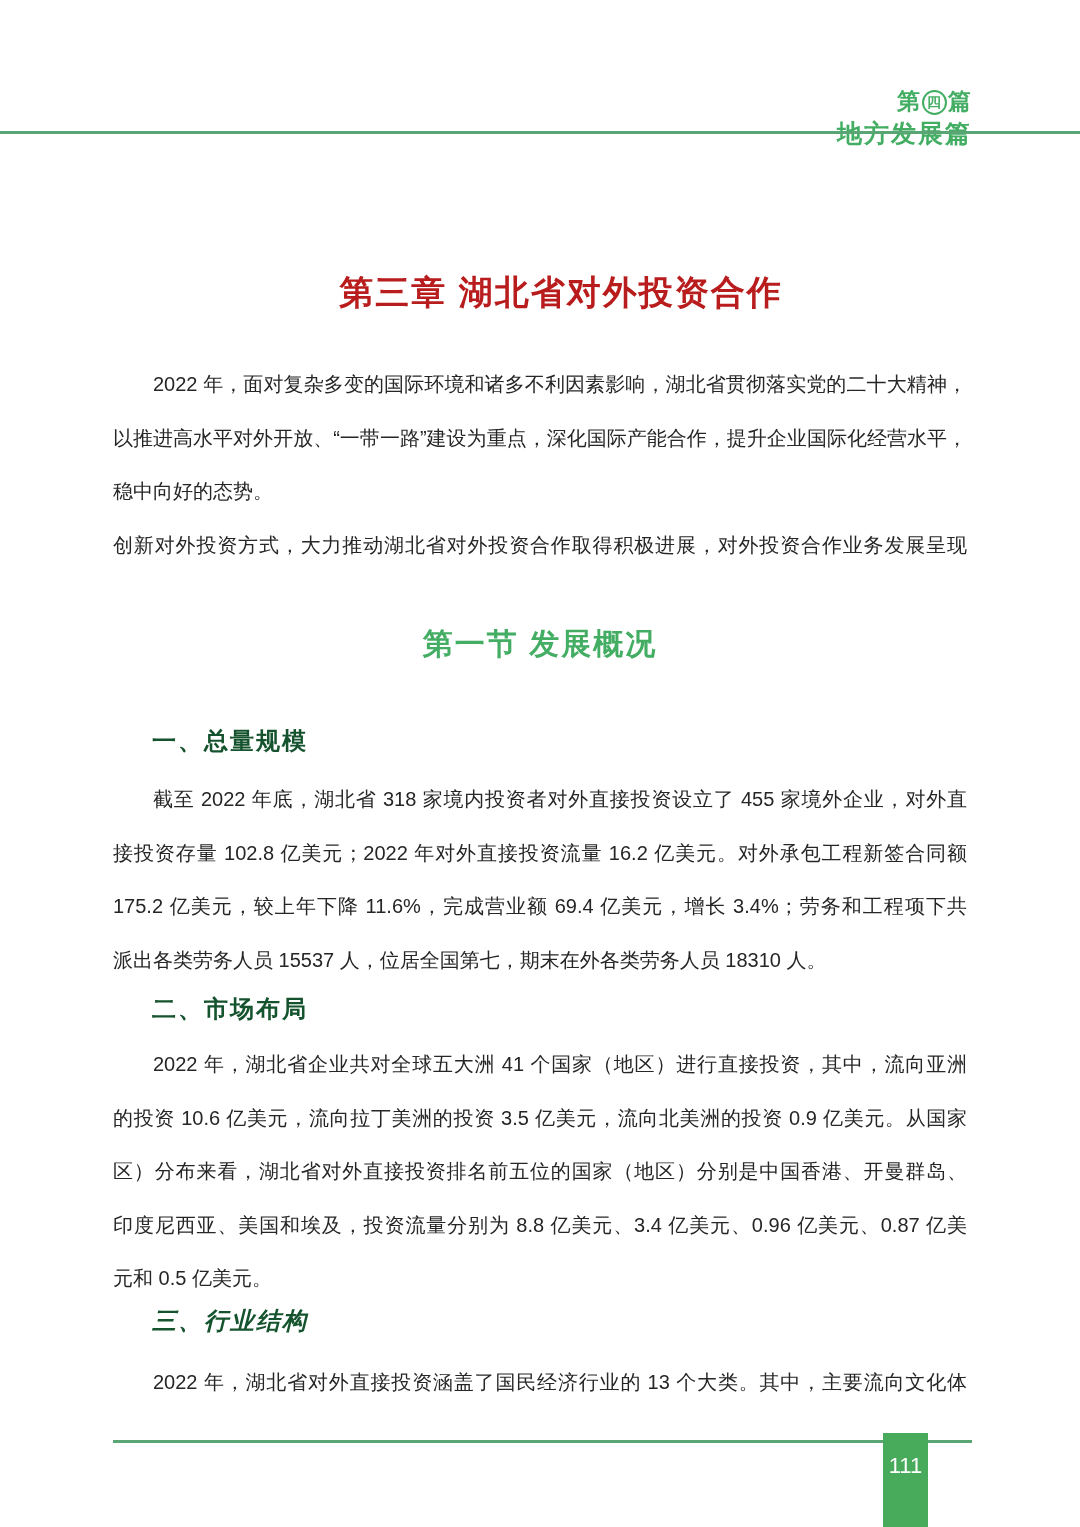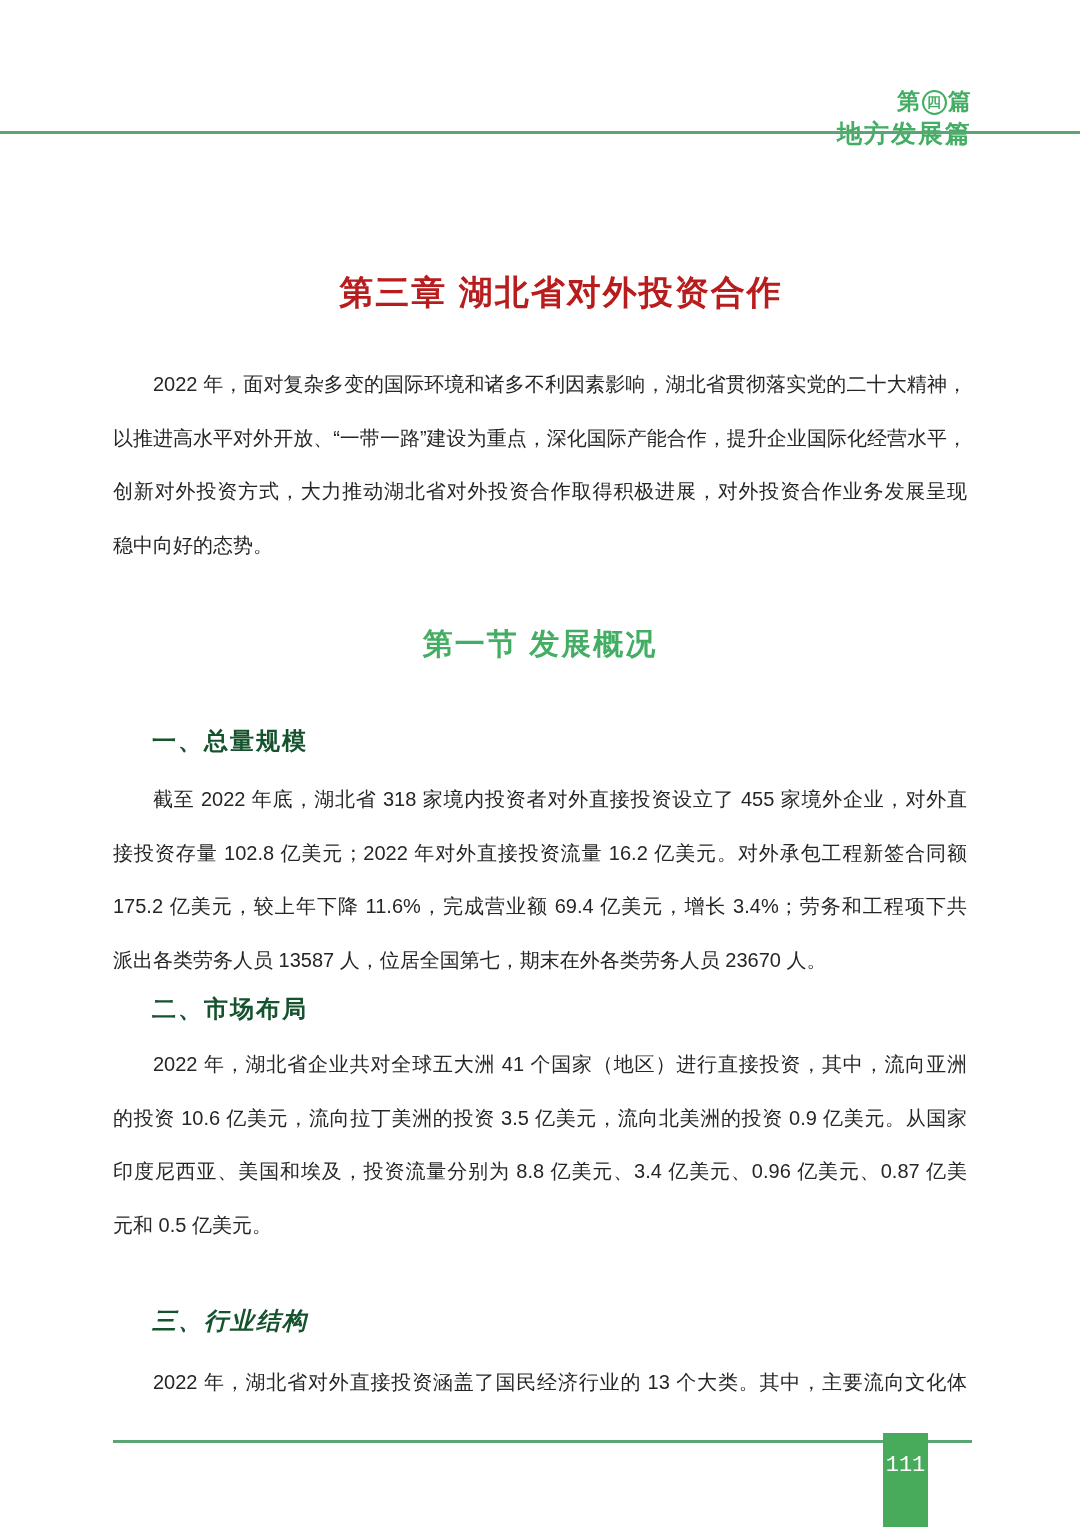--- a/index.html
+++ b/index.html
@@ -53,57 +53,58 @@
   .tline::after{content:"";display:inline-block;width:100%;height:0;}
   .tline.first{text-indent:40px;}
   .tline.tlast{text-align:left;}
   .tline.tlast::after{content:none;}
   
   .footer-rule{
     position:absolute;top:1440px;left:113px;width:859px;height:3px;background:#5aa574;
   }
   .page-tab{
     position:absolute;top:1433px;left:883px;width:45px;height:94px;background:#48ab5b;
-    color:#ffffff;font-size:22px;text-align:center;box-sizing:border-box;padding-top:20px;font-family:Liberation Mono, monospace;
+    color:#ffffff;font-size:22px;text-align:center;box-sizing:border-box;padding-top:20px;
   }
 </style>
 </head>
 <body>
 
 <div class="page-header">
   <div class="part-label">
     <span>第</span><span class="circle-char">四</span><span>篇</span>
   </div>
   <div class="part-name">地方发展篇</div>
 </div>
 <div class="header-rule"></div>
 
 <div class="chapter-title">第三章 湖北省对外投资合作</div>
 
 <div class="para" id="intro-para">
     <div class="tline first">2022 年，面对复杂多变的国际环境和诸多不利因素影响，湖北省贯彻落实党的二十大精神，</div>
     <div class="tline">以推进高水平对外开放、“一带一路”建设为重点，深化国际产能合作，提升企业国际化经营水平，</div>
+    <div class="tline tlast">稳中向好的态势。</div>
     <div class="tline">创新对外投资方式，大力推动湖北省对外投资合作取得积极进展，对外投资合作业务发展呈现</div>
-    <div class="tline tlast">稳中向好的态势。</div>
   </div>
 
 <div class="section-title">第一节 发展概况</div>
 
 <div class="sub-heading" id="sub1-heading">一、总量规模</div>
 <div class="para" id="sub1-para">
     <div class="tline first">截至 2022 年底，湖北省 318 家境内投资者对外直接投资设立了 455 家境外企业，对外直</div>
     <div class="tline">接投资存量 102.8 亿美元；2022 年对外直接投资流量 16.2 亿美元。对外承包工程新签合同额</div>
     <div class="tline">175.2 亿美元，较上年下降 11.6%，完成营业额 69.4 亿美元，增长 3.4%；劳务和工程项下共</div>
-    <div class="tline tlast">派出各类劳务人员 13587 人，位居全国第七，期末在外各类劳务人员 23670 人。</div>
+    <div class="tline tlast">派出各类劳务人员 15537 人，位居全国第七，期末在外各类劳务人员 18310 人。</div>
   </div>
 
 <div class="sub-heading" id="sub2-heading">二、市场布局</div>
 <div class="para" id="sub2-para">
     <div class="tline first">2022 年，湖北省企业共对全球五大洲 41 个国家（地区）进行直接投资，其中，流向亚洲</div>
     <div class="tline">的投资 10.6 亿美元，流向拉丁美洲的投资 3.5 亿美元，流向北美洲的投资 0.9 亿美元。从国家（地</div>
+    <div class="tline">区）分布来看，湖北省对外直接投资排名前五位的国家（地区）分别是中国香港、开曼群岛、</div>
     <div class="tline">印度尼西亚、美国和埃及，投资流量分别为 8.8 亿美元、3.4 亿美元、0.96 亿美元、0.87 亿美</div>
     <div class="tline tlast">元和 0.5 亿美元。</div>
   </div>
 
 <div class="sub-heading" id="sub3-heading">三、行业结构</div>
 <div class="para" id="sub3-para">
     <div class="tline first">2022 年，湖北省对外直接投资涵盖了国民经济行业的 13 个大类。其中，主要流向文化体</div>
   </div>
 
 <div class="footer-rule"></div>

